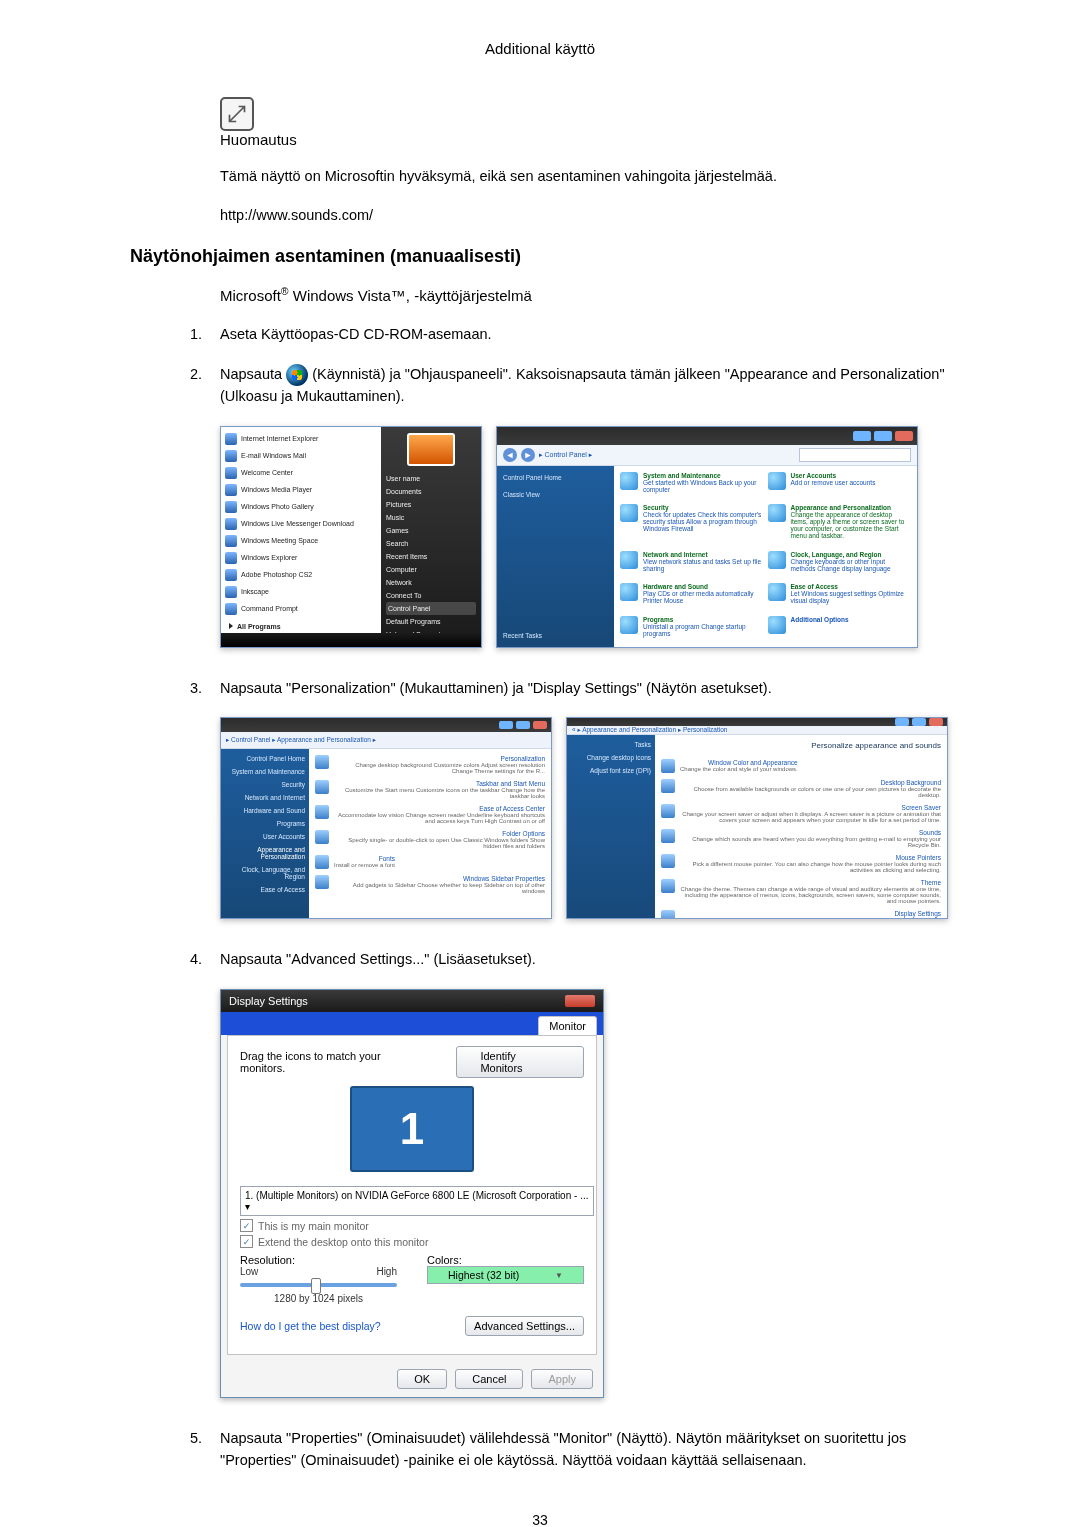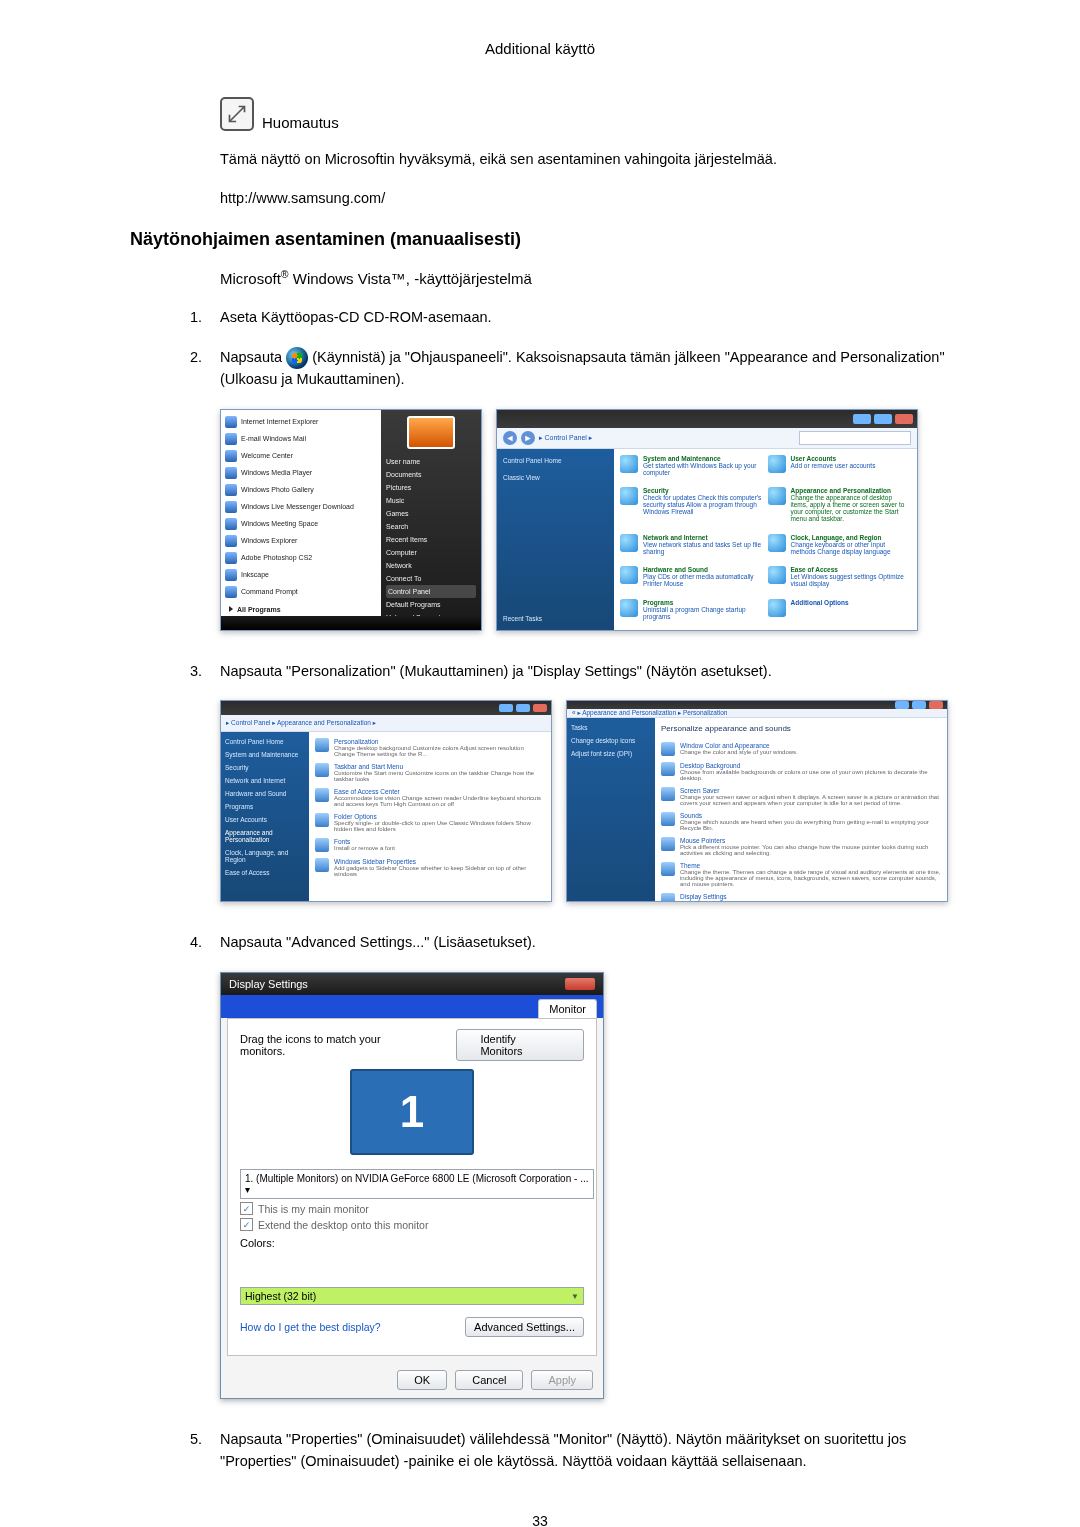--- a/index.html
+++ b/index.html
@@ -13,24 +13,25 @@
   .page {
     padding: 40px 130px 60px 130px;
   }
   .header {
     text-align: center;
     font-size: 15px;
     margin-bottom: 30px;
   }
   .note-row {
     display: flex;
-    align-items: flex-end;
+    align-items: flex-start;
     margin-top: 40px;
     margin-bottom: 18px;
     margin-left: 90px;
+    flex-direction: column;
   }
   .note-icon {
     width: 30px;
     height: 30px;
     border: 2px solid #555;
     border-radius: 5px;
     margin-right: 8px;
     display: flex;
     align-items: center;
     justify-content: center;
@@ -218,21 +219,21 @@
   .cp-cat.highlight .s { color:#0a6b1f;}
   
   .perswin {
     width:330px;height:200px;
     display:flex;flex-direction:column;font-size:6.5px;
   }
   .pw-titlebar{height:14px;background:linear-gradient(#2b2b2b,#3b3b3b);display:flex;justify-content:flex-end;align-items:center;padding:0 4px;gap:3px;}
   .pw-titlebar .b{width:14px;height:8px;border-radius:2px;background:#6fb4ff;}
   .pw-titlebar .b.close{background:#e26b5e;}
   .pw-nav{height:16px;background:#eef3fb;border-bottom:1px solid #cfd9e8;display:flex;align-items:center;padding:0 5px;color:#1856b5;}
-  .pw-body{flex:1;display:flex;}
+  .pw-body{flex:1;display:flex;text-align:right;}
   .pw-side{
     width:80px;background:linear-gradient(#1e5d9d,#174877);
     color:#d6e8ff;padding:6px 4px;display:flex;flex-direction:column;gap:6px;
   }
   .pw-main{flex:1;background:#fff;padding:6px 6px;display:flex;flex-direction:column;gap:6px;color:#1856b5;}
   .pw-row{display:flex;gap:5px;align-items:flex-start;}
   .pw-ico{width:14px;height:14px;border-radius:2px;background:linear-gradient(#9ecfff,#3b7fca);flex-shrink:0;}
   .pw-row .lbl{color:#1856b5;}
   .pw-row .d{color:#666;font-size:6px;}
   .perswin.right { width: 380px; }
@@ -264,21 +265,21 @@
   }
   .ds-drop{border:1px solid #9aa5b1;background:#fff;padding:3px 4px;font-size:10px;width:100%;}
   .ds-chk{display:flex;align-items:center;gap:5px;font-size:10.5px;color:#666;margin:3px 0;}
   .ds-chk .box{width:11px;height:11px;border:1px solid #8a8a8a;background:#fff;display:flex;align-items:center;justify-content:center;font-size:9px;color:#3a74b5;}
   .ds-grid{display:flex;gap:30px;margin-top:6px;}
   .ds-col{flex:1;}
   .ds-slider{height:4px;background:linear-gradient(to right,#6aa1e0,#6aa1e0);border-radius:2px;position:relative;margin:6px 0;}
   .ds-slider::before,.ds-slider::after{position:absolute;top:-2px;font-size:9px;color:#444;}
   .ds-thumb{position:absolute;top:-5px;left:45%;width:8px;height:14px;background:#fefefe;border:1px solid #7a7a7a;border-radius:2px;}
   .ds-slabel{display:flex;justify-content:space-between;font-size:10px;color:#333;}
-  .ds-sel{border:1px solid #9aa5b1;background:#bef264;padding:2px 4px;font-size:10.5px;display:flex;justify-content:space-between;align-items:center;margin-top:38px;}
+  .ds-sel{border:1px solid #9aa5b1;background:#86efac;padding:2px 20px;font-size:10.5px;display:flex;justify-content:space-between;align-items:center;}
   .ds-sel .car{font-size:8px;color:#555;}
   .ds-link{color:#1856c8;font-size:10.5px;text-align:center;}
   .ds-adv{border:1px solid #9aa5b1;background:linear-gradient(#fefefe,#e5e7eb);padding:3px 8px;border-radius:3px;font-size:11px;}
   .ds-bottom{display:flex;justify-content:flex-end;gap:8px;padding:8px 10px;}
   .ds-btn{border:1px solid #9aa5b1;background:linear-gradient(#fefefe,#e5e7eb);padding:3px 16px;border-radius:3px;font-size:11px;}
   .ds-btn.disabled{color:#9a9a9a;}
   .footer{
     text-align:center; font-size:14px; margin-top:40px;
   }
   sup{font-size:0.7em;}
@@ -294,21 +295,21 @@
     <div class="note-icon">
       <svg viewBox="0 0 24 24" fill="none" stroke="#555" stroke-width="2">
         <path d="M3 21 L21 3 M14 3 L21 3 L21 10"></path>
         <path d="M3 13 L3 21 L11 21"></path>
       </svg>
     </div>
     <span class="note-label">Huomautus</span>
   </div>
 
   <p class="body-para">Tämä näyttö on Microsoftin hyväksymä, eikä sen asentaminen vahingoita järjestelmää.</p>
-  <p class="body-para">http://www.samsung.com/</p>
+  <p class="body-para">http://www.sounds.com/</p>
 
   <h2 class="section">Näytönohjaimen asentaminen (manuaalisesti)</h2>
 
   <p class="os-line">
     <span>Microsoft</span><sup>®</sup><span> Windows Vista</span><span>™</span><span>, -käyttöjärjestelmä</span>
   </p>
 
   <ol class="steps">
     <li>
       <span class="num">1.</span>
@@ -668,20 +669,31 @@
       <div class="ds-chk">
           <span class="box">✓</span>
           <span>This is my main monitor</span>
         </div>
       <div class="ds-chk">
           <span class="box">✓</span>
           <span>Extend the desktop onto this monitor</span>
         </div>
       <div class="ds-grid">
         <div class="ds-col">
+          <div>Resolution:</div>
+          <div class="ds-slabel">
+              <span>Low</span>
+              <span>High</span>
+            </div>
+          <div class="ds-slider">
+              <div class="ds-thumb"></div>
+            </div>
+          <div style="text-align:center;font-size:10px;color:#333">1280 by 1024 pixels</div>
+        </div>
+        <div class="ds-col">
           <div>Colors:</div>
           <div class="ds-sel">
               <span>Highest (32 bit)</span>
               <span class="car">▼</span>
             </div>
         </div>
       </div>
       <div class="ds-row" style="margin-top:12px">
         <span class="ds-link">How do I get the best display?</span>
         <span class="ds-adv">Advanced Settings...</span>

